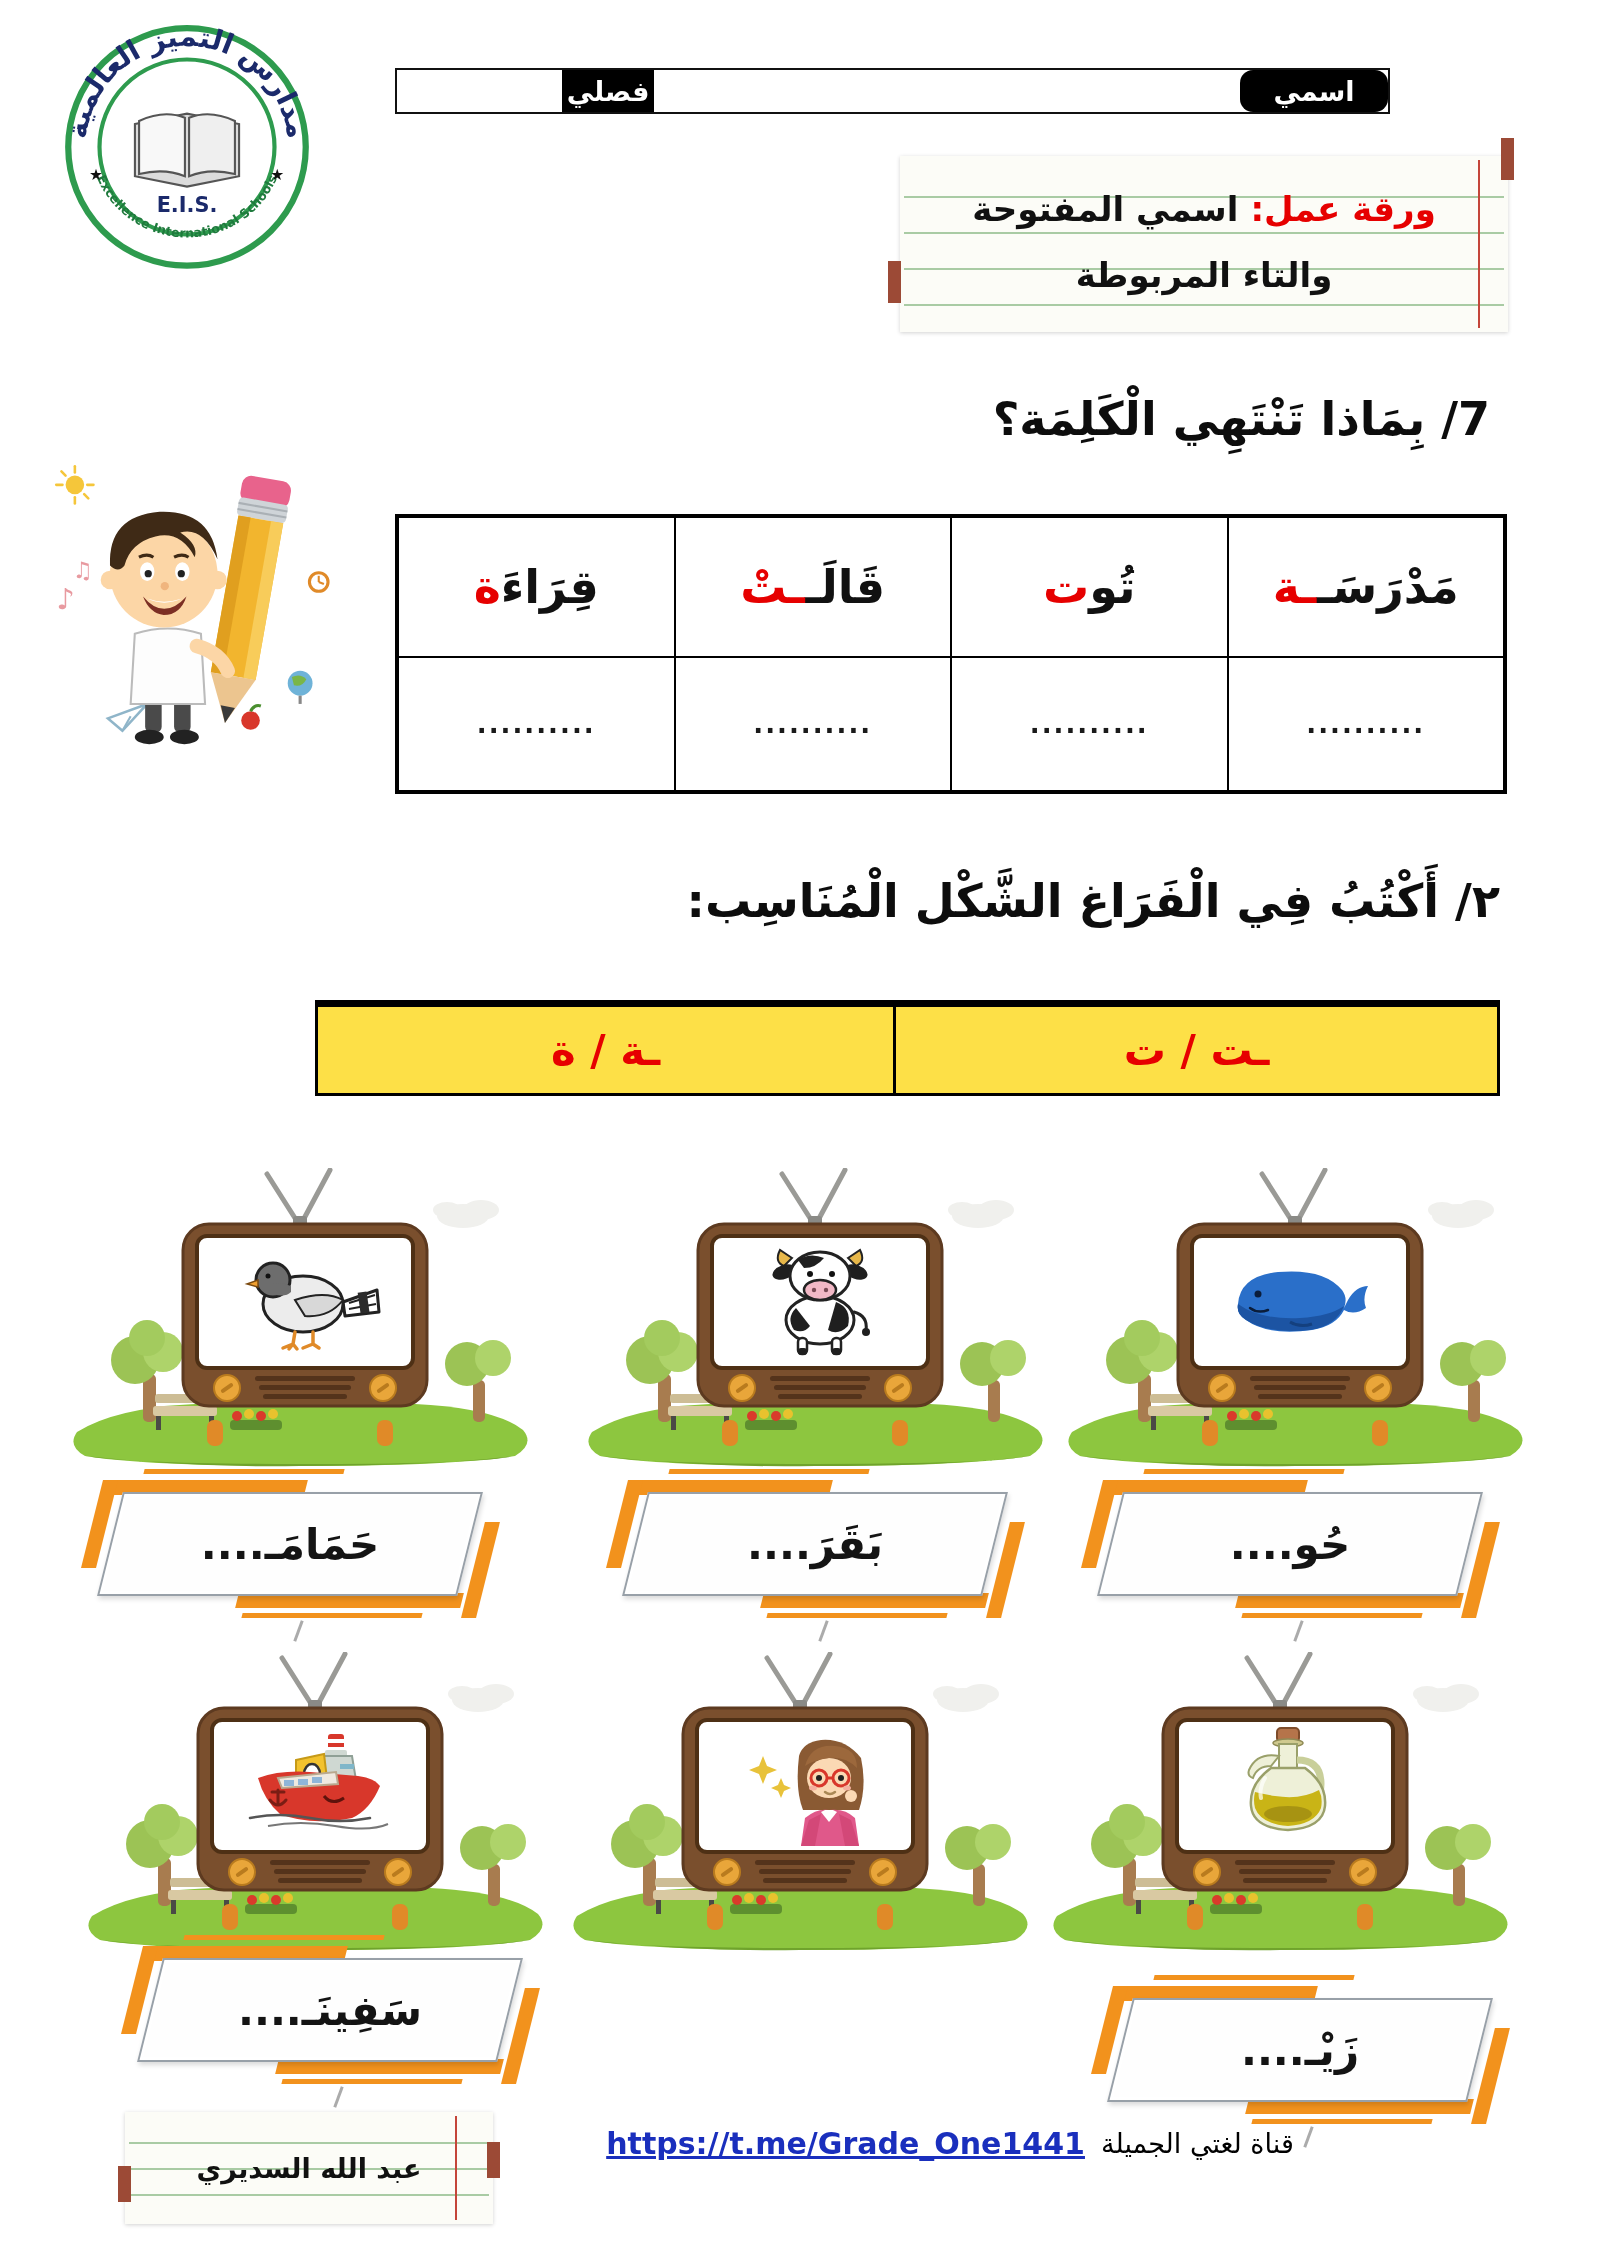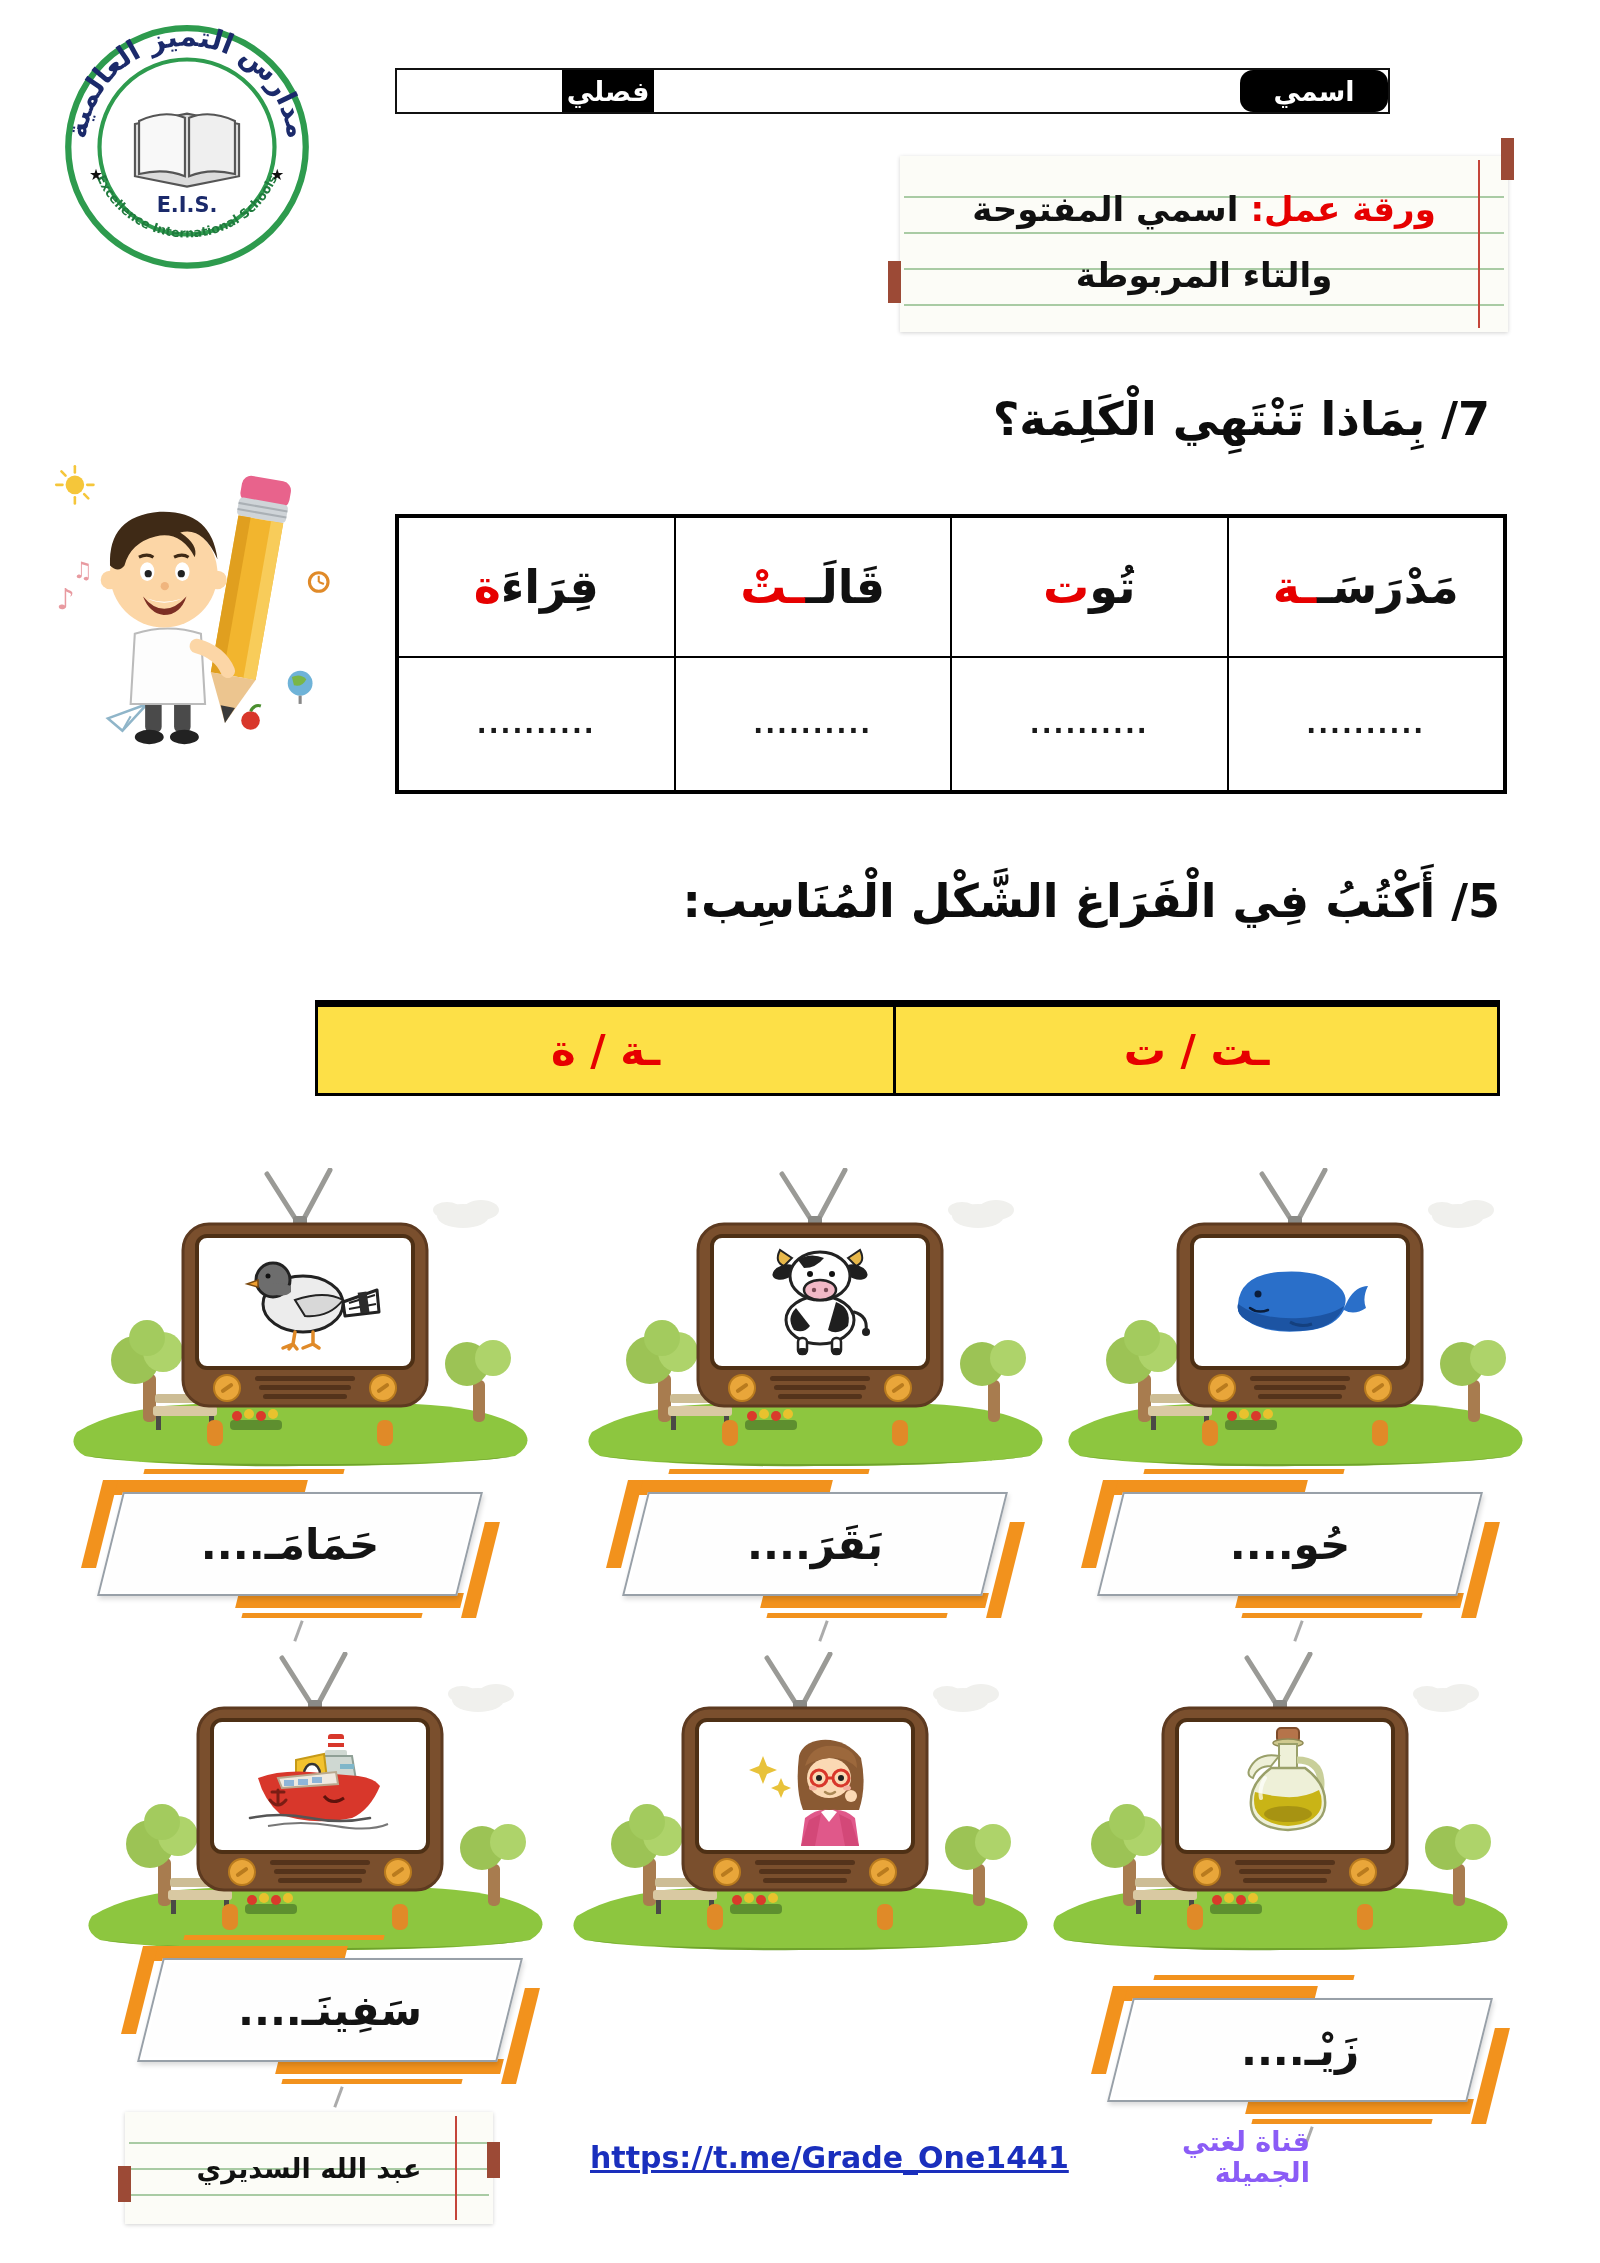--- a/index.html
+++ b/index.html
@@ -61,21 +61,21 @@
            transform:rotate(20deg);}
   
   .author-card{left:125px;top:2112px;width:368px;height:112px;}
   .author-card .lines{background:repeating-linear-gradient(to bottom,transparent 0 24px,var(--line_green) 24px 26px);}
   .author-card .margin{right:36px;}
   .author-text{position:relative;z-index:2;height:100%;display:flex;align-items:center;justify-content:center;
                font-size:27px;font-weight:bold;color:#111;}
   .links{position:absolute;left:590px;top:2126px;width:720px;display:flex;align-items:center;
          justify-content:center;gap:16px;}
   .tg-link{font-size:30px;font-weight:bold;color:var(--link_blue);text-decoration:underline;cursor:pointer;}
-  .channel{font-size:27px;font-weight:bold;direction:rtl;color:#8b5cf6;}
+  .channel{font-size:27px;font-weight:normal;direction:rtl;color:#000000;}
 </style>
 </head>
 <body>
 
 <svg width="0" height="0" style="position:absolute">
   <defs>
     <symbol id="tv-scene" viewBox="0 0 490 300">
       <g fill="#f0f0ed">
         <ellipse cx="408" cy="48" rx="26" ry="12"></ellipse>
           <ellipse cx="426" cy="42" rx="18" ry="10"></ellipse>
@@ -352,21 +352,21 @@
     <div class="t1c t1w" dir="rtl">
       <span>مَدْرَسَـ</span>
         <span class="red">ـة</span>
     </div>
     <div class="t1c t1a">..........</div>
     <div class="t1c t1a">..........</div>
     <div class="t1c t1a">..........</div>
     <div class="t1c t1a">..........</div>
   </div>
 
-  <div class="q-head" style="right:100px;top:874px;">5/ أَكْتُبُ فِي الْفَرَاغ الشَّكْل الْمُنَاسِب:</div>
+  <div class="q-head" style="right:100px;top:874px;">٢/ أَكْتُبُ فِي الْفَرَاغ الشَّكْل الْمُنَاسِب:</div>
 
   <div class="t2">
     <div class="t2c" dir="rtl">ـة / ة</div>
     <div class="t2c" dir="rtl">ـت / ت</div>
   </div>
 
   <svg class="tv" style="left:55px;top:1168px;" viewBox="0 0 490 300">
     <use href="#tv-scene"></use>
     <use href="#pic-pigeon" x="170" y="74" width="160" height="120"></use>
   </svg>

